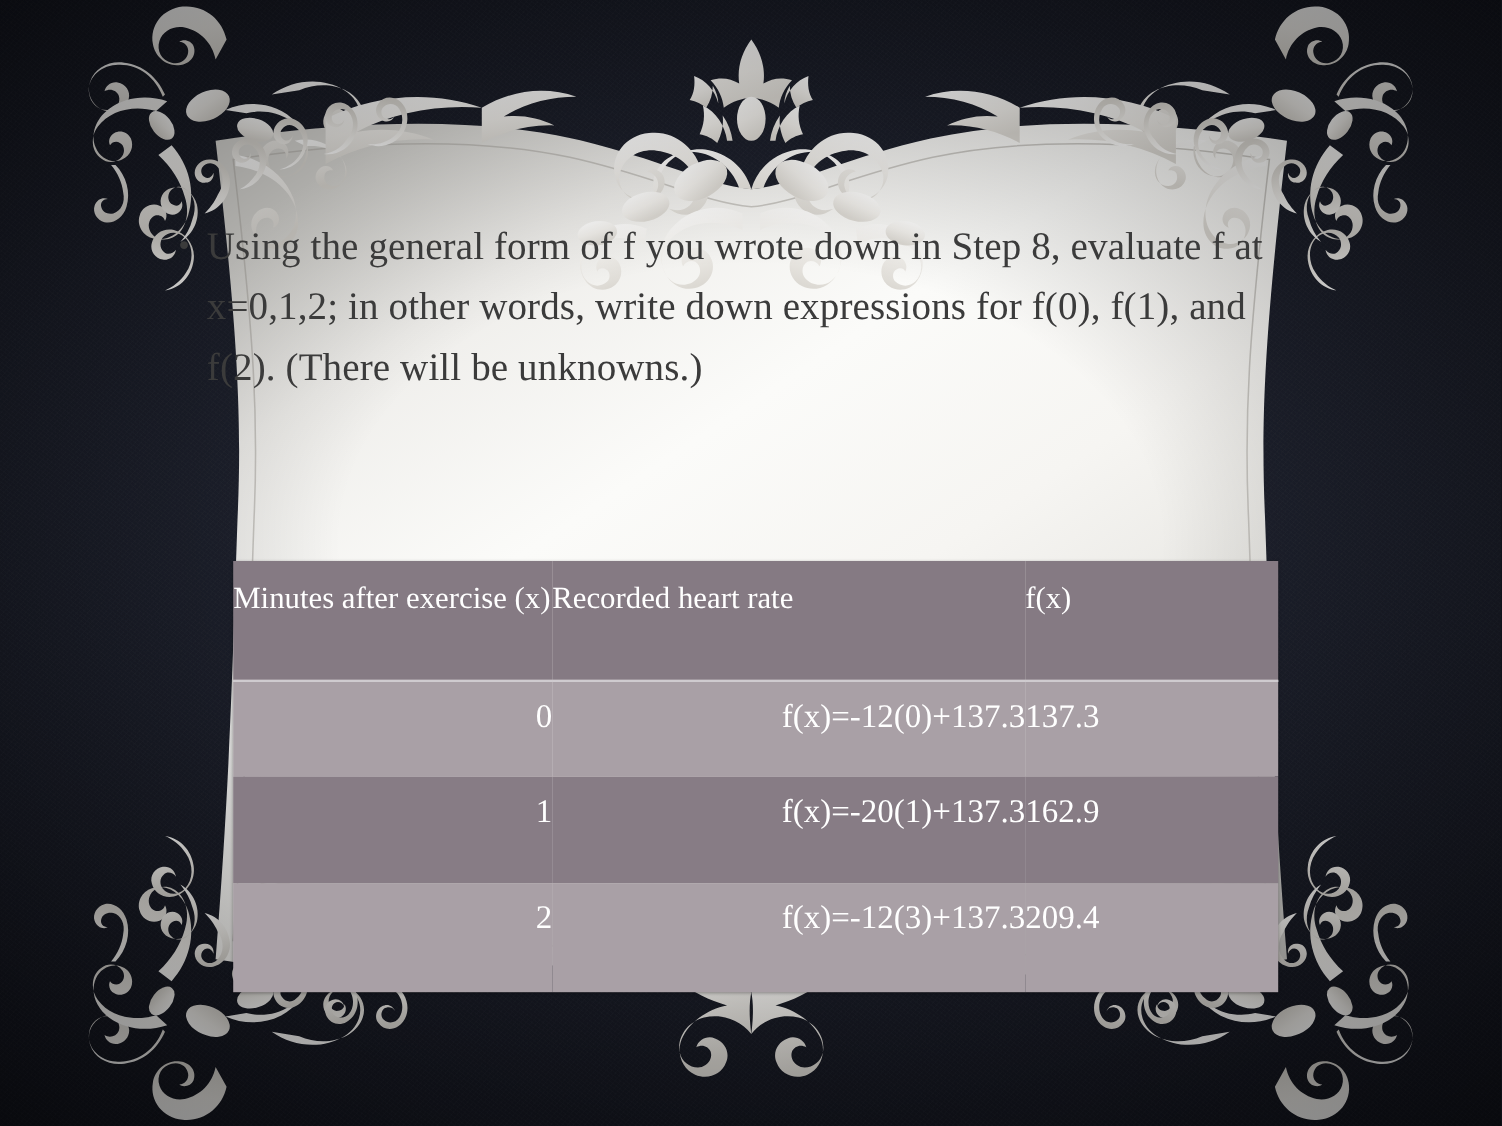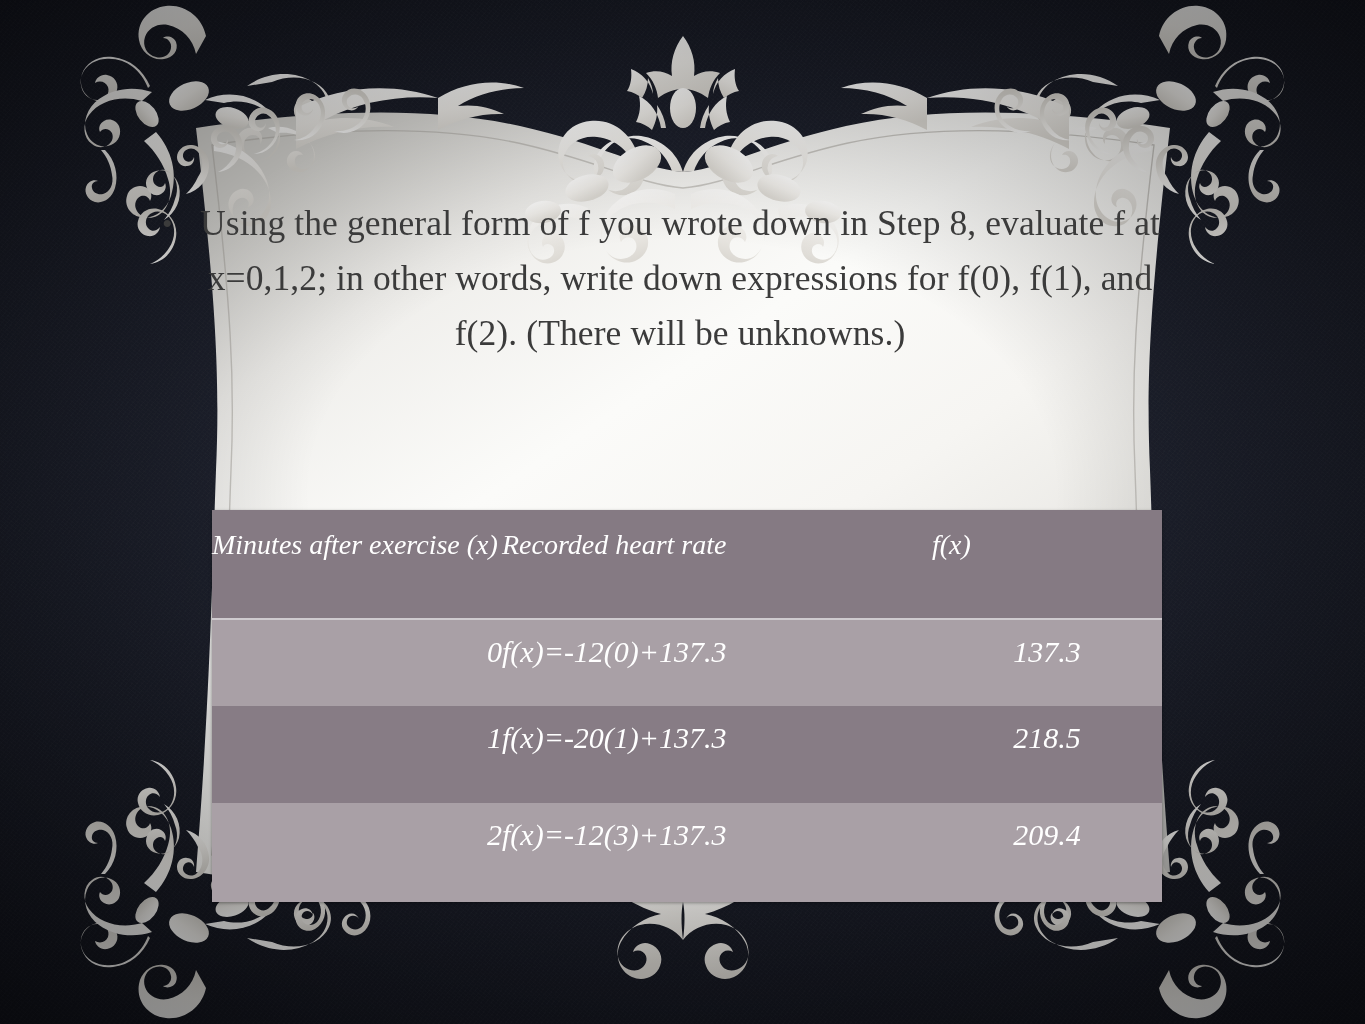--- a/index.html
+++ b/index.html
@@ -74,21 +74,20 @@
   .bullet-dot {
     flex: 0 0 auto;
     width: 26px;
     font-size: 30px;
     line-height: 55px;
     color: #3b3b3b;
     text-align: left;
   }
   .bullet-text {
     flex: 1 1 auto;
-    text-align: center;
   }
 
   
   #data-table {
     position: absolute;
     left: 212px;
     top: 510px;
     width: 950px;
     border-collapse: collapse;
     table-layout: fixed;
@@ -97,21 +96,20 @@
   #data-table col.c-x    { width: 290px; }
   #data-table col.c-expr { width: 430px; }
   #data-table col.c-fx   { width: 230px; }
 
   #data-table th, #data-table td {
     color: #ffffff;
     font-weight: normal;
     padding: 0;
     border: none;
     vertical-align: top;
-    font-style: italic;
   }
 
   #data-table thead th {
     background: #857a83;
     height: 92px;
     font-size: 28px;
     line-height: 38px;
     padding-top: 16px;
     text-align: left;
     border-bottom: 2px solid #cfcbcf;
@@ -125,22 +123,22 @@
     line-height: 36px;
     padding-top: 14px;
   }
   #data-table tbody tr.row-light td { background: #a9a0a6; }
   #data-table tbody tr.row-dark  td { background: #877c85; }
   #data-table tbody tr.r1 td { height: 72px; }
   #data-table tbody tr.r2 td { height: 83px; }
   #data-table tbody tr.r3 td { height: 85px; }
 
   td.d-x    { text-align: right; padding-right: 72px; }
-  td.d-expr { text-align: left;  padding-left: 34px; }
-  td.d-fx   { text-align: center; padding-right: 66px; }
+  td.d-expr { text-align: right;  padding-left: 34px; }
+  td.d-fx   { text-align: left; padding-right: 66px; }
 </style>
 </head>
 <body>
 
 <div id="slide">
 
   <div id="bg-texture"></div>
 
   <svg id="frame-svg" viewBox="0 0 1365 1024">
     <defs>
@@ -358,21 +356,21 @@
       </thead>
       <tbody>
         <tr class="row-light r1">
           <td class="d-x">0</td>
           <td class="d-expr">f(x)=-12(0)+137.3</td>
           <td class="d-fx">137.3</td>
         </tr>
         <tr class="row-dark r2">
           <td class="d-x">1</td>
           <td class="d-expr">f(x)=-20(1)+137.3</td>
-          <td class="d-fx">218.5</td>
+          <td class="d-fx">162.9</td>
         </tr>
         <tr class="row-light r3">
           <td class="d-x">2</td>
           <td class="d-expr">f(x)=-12(3)+137.3</td>
           <td class="d-fx">209.4</td>
         </tr>
       </tbody>
     </table>
 
   </div>

